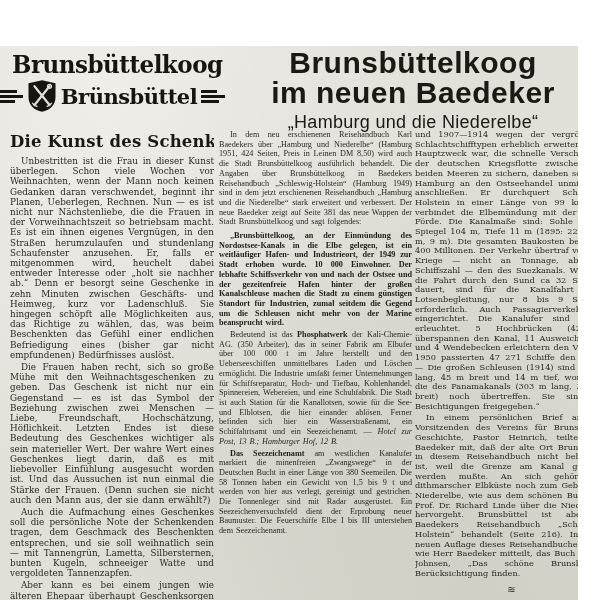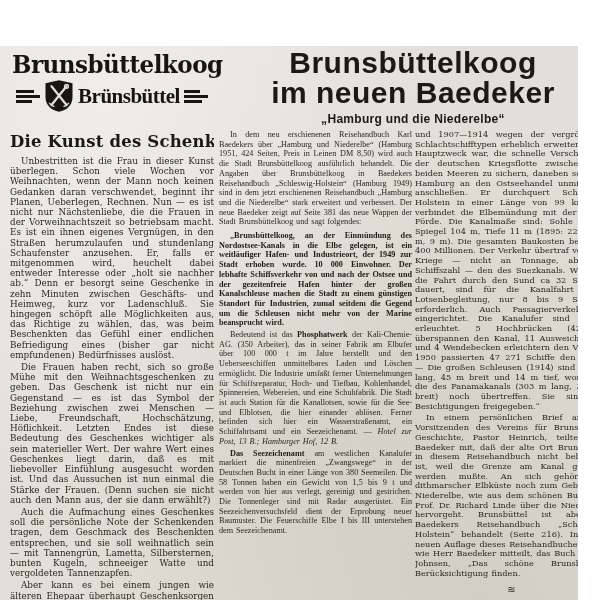--- a/index.html
+++ b/index.html
@@ -15,21 +15,21 @@
     font-family:"DejaVu Serif","Liberation Serif",serif;
     color:#2b2822;
     margin-top:46px;
   }
   
   .masthead{position:absolute;left:12px;top:6px;width:200px;text-align:center;}
   .mast-title{
     font-size:23px;font-weight:bold;letter-spacing:-0.5px;
     color:#17150f; transform:scaleY(1.05); line-height:26px;
   }
-  .mast-row{display:flex;align-items:center;justify-content:center;gap:4px;margin-top:1px;font-family:Liberation Serif, serif;}
+  .mast-row{display:flex;align-items:center;justify-content:center;gap:4px;margin-top:1px;}
   .flourish{display:flex;flex-direction:column;gap:2px;}
   .flourish span{display:block;height:3px;background:#17150f;}
   .flourish.l span:nth-child(1){width:18px;}
   .flourish.l span:nth-child(2){width:24px;}
   .flourish.l span:nth-child(3){width:16px;}
   .flourish.r span:nth-child(1){width:16px;}
   .flourish.r span:nth-child(2){width:24px;}
   .flourish.r span:nth-child(3){width:18px;}
   .mast-sub{font-size:21px;font-weight:bold;letter-spacing:-0.5px;color:#17150f;}
   .mast-date{margin-top:7px;font-size:10.5px;font-weight:bold;color:#26231d;letter-spacing:0.5px;}
@@ -41,21 +41,21 @@
   }
   .body-text p{
     margin:0 0 2px;text-indent:11px;text-align:justify;
     hyphens:auto;-webkit-hyphens:auto;
   }
   .left-col .body-text{font-size:8.8px;line-height:10.2px;word-spacing:1px;}
   
   .headline{position:absolute;left:218px;top:2px;width:390px;text-align:center;
     font-family:"Liberation Sans","DejaVu Sans",sans-serif;color:#1b1913;}
   .hl1,.hl2{font-size:30px;font-weight:bold;line-height:30px;letter-spacing:0.5px;}
-  .hl-sub{font-size:12px;font-weight:bold;margin-top:4px;letter-spacing:0.3px;}
+  .hl-sub{font-size:18px;font-weight:normal;margin-top:4px;letter-spacing:0.3px;}
   
   .mid-col{position:absolute;left:219px;top:84px;width:193px;height:502px;overflow:hidden;font-family:Liberation Serif, serif;}
   .right-col{position:absolute;left:415px;top:84px;width:192px;height:510px;overflow:hidden;}
   .mid-col .body-text,.right-col .body-text{font-size:8.2px;line-height:9.7px;word-spacing:0.8px;}
   .b{font-weight:bold;color:#201d17;}
   .it{font-style:italic;}
   .p-bold{font-weight:bold;color:#201d17;margin-top:4px !important;}
   .sig-line{text-align:right;margin-top:-9.7px;font-size:8.2px;line-height:9.7px;padding-right:14px;}
   .end-mark{display:block;text-align:center;font-size:10px;margin-top:5px;color:#2b2822;
     font-family:"DejaVu Sans",sans-serif;letter-spacing:-1px;}

